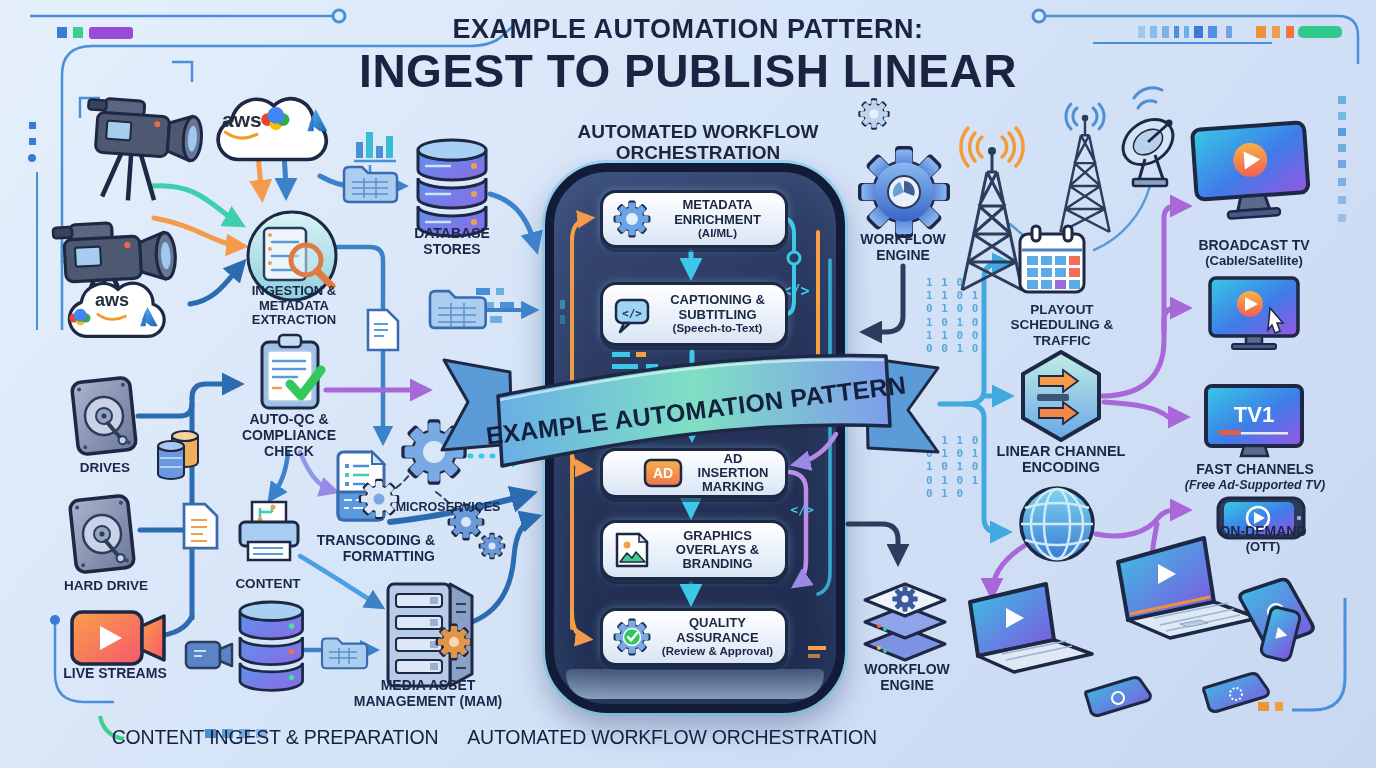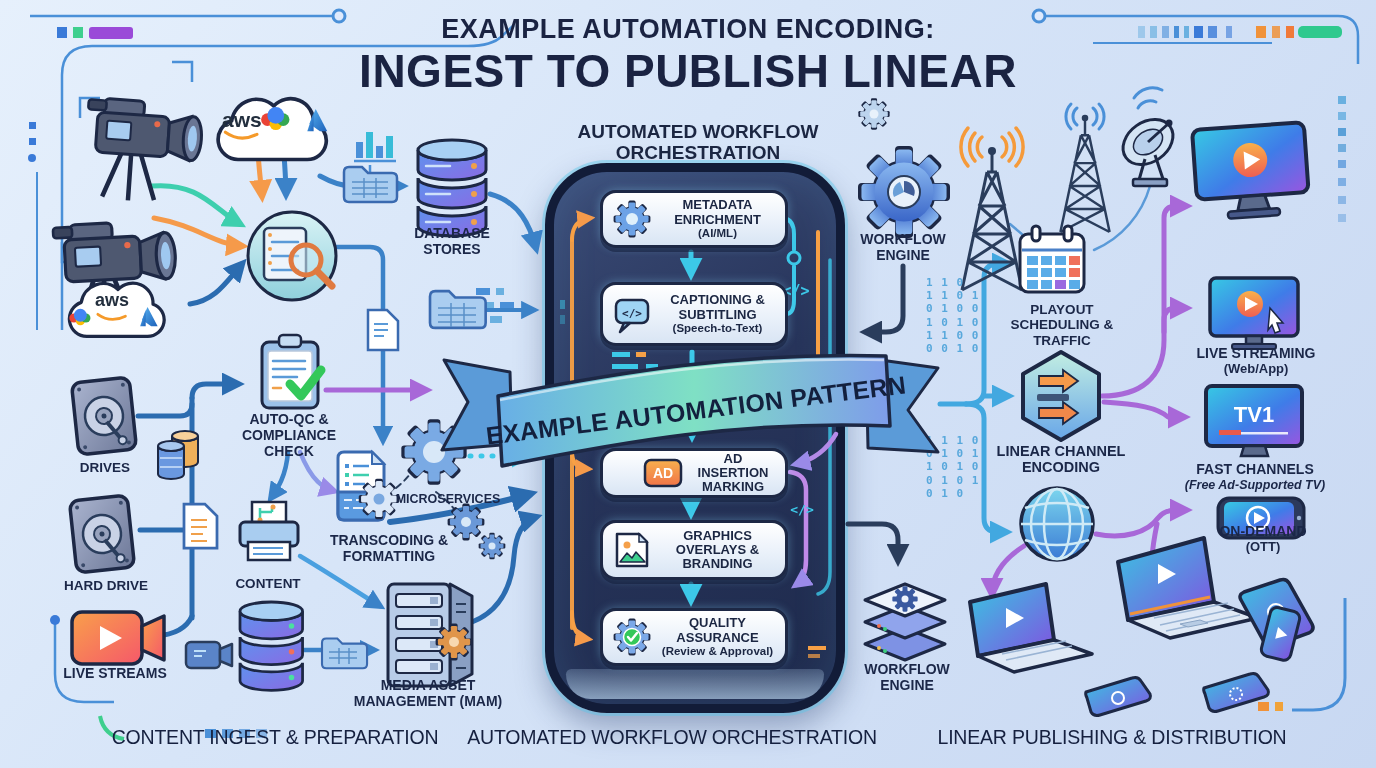--- a/index.html
+++ b/index.html
@@ -12,21 +12,21 @@
   .panel{position:absolute;left:545px;top:163px;width:300px;height:550px;z-index:1;
     border-radius:62px;border:9px solid #121c38;box-sizing:border-box;
     background:linear-gradient(150deg,#3b4c77 0%,#27345a 45%,#1e2a4c 100%);
     box-shadow:0 0 0 3px rgba(90,200,235,.45),0 14px 30px rgba(25,45,95,.35),inset 0 0 46px rgba(120,200,255,.14);}
   .panel-foot{position:absolute;bottom:5px;left:12px;right:12px;height:30px;
     border-radius:10px 10px 46px 46px;
     background:linear-gradient(180deg,rgba(190,220,250,.22),rgba(200,228,252,.6));}
   .lbl{position:absolute;transform:translateX(-50%);text-align:center;font-weight:800;
     color:#1b2748;line-height:1.13;z-index:5;}
   .lbl .sub{display:block;font-weight:700;}
-  .nowrap{white-space:nowrap;}
+  .nowrap{white-space:nowrap;margin-top:8px;}
   .title{position:absolute;left:688px;transform:translateX(-50%);text-align:center;
     color:#1a2342;z-index:5;white-space:nowrap;}
   .title-kicker{top:14px;font-size:27px;font-weight:800;letter-spacing:.5px;}
   .title-main{top:44px;font-size:46px;font-weight:800;letter-spacing:.5px;}
   .footer-lbl{position:absolute;top:726px;transform:translateX(-50%);font-size:19.5px;
     font-weight:400;color:#15203f;white-space:nowrap;z-index:5;letter-spacing:-.2px;}
   .step{position:absolute;left:600px;width:188px;z-index:3;box-sizing:border-box;
     background:linear-gradient(180deg,#ffffff 0%,#eaf1fa 55%,#d9e5f4 100%);
     border:3px solid #1d2845;border-radius:16px;
     box-shadow:0 4px 0 rgba(18,28,56,.55),0 0 10px rgba(140,220,255,.35);
@@ -626,21 +626,21 @@
           <stop offset="1" stop-color="#7e9cea"></stop>
       </linearGradient>
     </defs>
     <path d="M510,372 L444,360 L468,402 L442,450 L512,444 Z" fill="#5b9bd8" stroke="#1d2845" stroke-width="3" stroke-linejoin="round"></path>
     <path d="M866,358 L938,368 L908,410 L938,452 L868,448 Z" fill="#5b9bd8" stroke="#1d2845" stroke-width="3" stroke-linejoin="round"></path>
     <path d="M498,396 C620,372 740,352 886,356 L890,426 C742,420 622,442 502,466 Z" fill="url(#ribG)" stroke="#1d2845" stroke-width="3.5" stroke-linejoin="round"></path>
     <path d="M500,400 C620,376 742,356 884,360" fill="none" stroke="#ffffff" stroke-width="2.5" opacity=".55"></path>
   </svg>
   <div class="ribbon-text">EXAMPLE AUTOMATION PATTERN</div>
 
-  <div class="title title-kicker">EXAMPLE AUTOMATION ENCODING:</div>
+  <div class="title title-kicker">EXAMPLE AUTOMATION PATTERN:</div>
   <div class="title title-main">INGEST TO PUBLISH LINEAR</div>
   <div class="center-header">AUTOMATED WORKFLOW ORCHESTRATION</div>
 
   <div class="step" style="top:190px;height:58px;">
     <svg width="40" height="40" viewBox="-20 -20 40 40">
       <use href="#gear8" transform="scale(.8)" fill="#1d2845"></use>
         <use href="#gear8" transform="scale(.72)" fill="#6ca2e6"></use>
         <circle r="6" fill="#dff0fb"></circle>
     </svg>
     <div class="txt"><span>METADATA ENRICHMENT</span><span class="sub">(AI/ML)</span></div>
@@ -673,35 +673,36 @@
     <svg width="40" height="40" viewBox="-20 -20 40 40">
       <use href="#gear8" transform="scale(.8)" fill="#1d2845"></use>
         <use href="#gear8" transform="scale(.72)" fill="#7aa8e8"></use>
       <circle r="8.5" fill="#34c85a" stroke="#ffffff" stroke-width="1.5"></circle>
       <path d="M-4,0 l3,3.5 6,-7.5" stroke="#ffffff" stroke-width="2.5" fill="none" stroke-linecap="round" stroke-linejoin="round"></path>
     </svg>
     <div class="txt"><span>QUALITY ASSURANCE</span><span class="sub">(Review &amp; Approval)</span></div>
   </div>
 
   <div class="lbl" style="left:452px;top:226px;width:112px;font-size:14px;">DATABASE STORES</div>
+  <div class="lbl" style="left:294px;top:284px;width:122px;font-size:13px;">INGESTION &amp; METADATA EXTRACTION</div>
   <div class="lbl" style="left:105px;top:460px;width:90px;font-size:13.5px;">DRIVES</div>
   <div class="lbl" style="left:289px;top:412px;width:132px;font-size:14px;">AUTO-QC &amp; COMPLIANCE CHECK</div>
   <div class="lbl" style="left:106px;top:578px;width:120px;font-size:13.5px;">HARD DRIVE</div>
   <div class="lbl" style="left:268px;top:576px;width:100px;font-size:13.5px;">CONTENT</div>
-  <div class="lbl" style="left:389px;top:533px;width:160px;font-size:14px;">TRANSCODING &amp; FORMATTING</div>
+  <div class="lbl" style="left:355px;top:533px;width:160px;font-size:14px;text-align:right;">TRANSCODING &amp; FORMATTING</div>
   <div class="lbl nowrap" style="left:448px;top:492px;font-size:12.5px;">MICROSERVICES</div>
   <div class="lbl" style="left:115px;top:666px;width:140px;font-size:14px;">LIVE STREAMS</div>
   <div class="lbl" style="left:428px;top:678px;width:190px;font-size:14px;">MEDIA ASSET MANAGEMENT (MAM)</div>
   <div class="lbl" style="left:903px;top:232px;width:110px;font-size:14px;">WORKFLOW ENGINE</div>
   <div class="lbl" style="left:1062px;top:302px;width:135px;font-size:13.5px;">PLAYOUT SCHEDULING &amp; TRAFFIC</div>
   <div class="lbl" style="left:1061px;top:443px;width:175px;font-size:14.5px;">LINEAR CHANNEL ENCODING</div>
   <div class="lbl" style="left:907px;top:662px;width:110px;font-size:14px;">WORKFLOW ENGINE</div>
-  <div class="lbl" style="left:1256px;top:346px;width:170px;font-size:14px;">
-    <span>LIVE STREAMING</span>
-    <span class="sub" style="font-size:13px;">(Web/App)</span>
+  <div class="lbl" style="left:1254px;top:238px;width:170px;font-size:14px;">
+    <span>BROADCAST TV</span>
+    <span class="sub" style="font-size:13px;">(Cable/Satellite)</span>
   </div>
   <div class="lbl" style="left:1255px;top:462px;width:185px;font-size:14px;">
     <span>FAST CHANNELS</span>
     <span class="sub" style="font-size:12.5px;white-space:nowrap;font-style:italic;">(Free Ad-Supported TV)</span>
   </div>
   <div class="lbl" style="left:1263px;top:524px;width:130px;font-size:14px;">
     <span>ON-DEMAND</span>
     <span class="sub" style="font-size:13px;">(OTT)</span>
   </div>
 
@@ -715,15 +716,14 @@
 1 1 0 0
 0 0 1 0</div>
   <div class="binary" style="left:926px;top:434px;">1 1 1 0
 0 1 0 1
 1 0 1 0
 0 1 0 1
 0 1 0</div>
 
   <div class="footer-lbl" style="left:275px;">CONTENT INGEST &amp; PREPARATION</div>
   <div class="footer-lbl" style="left:672px;">AUTOMATED WORKFLOW ORCHESTRATION</div>
-  <div class="footer-lbl" style="left:1112px;">LINEAR PUBLISHING &amp; DISTRIBUTION</div>
 
 </div>
 
 </body></html>

